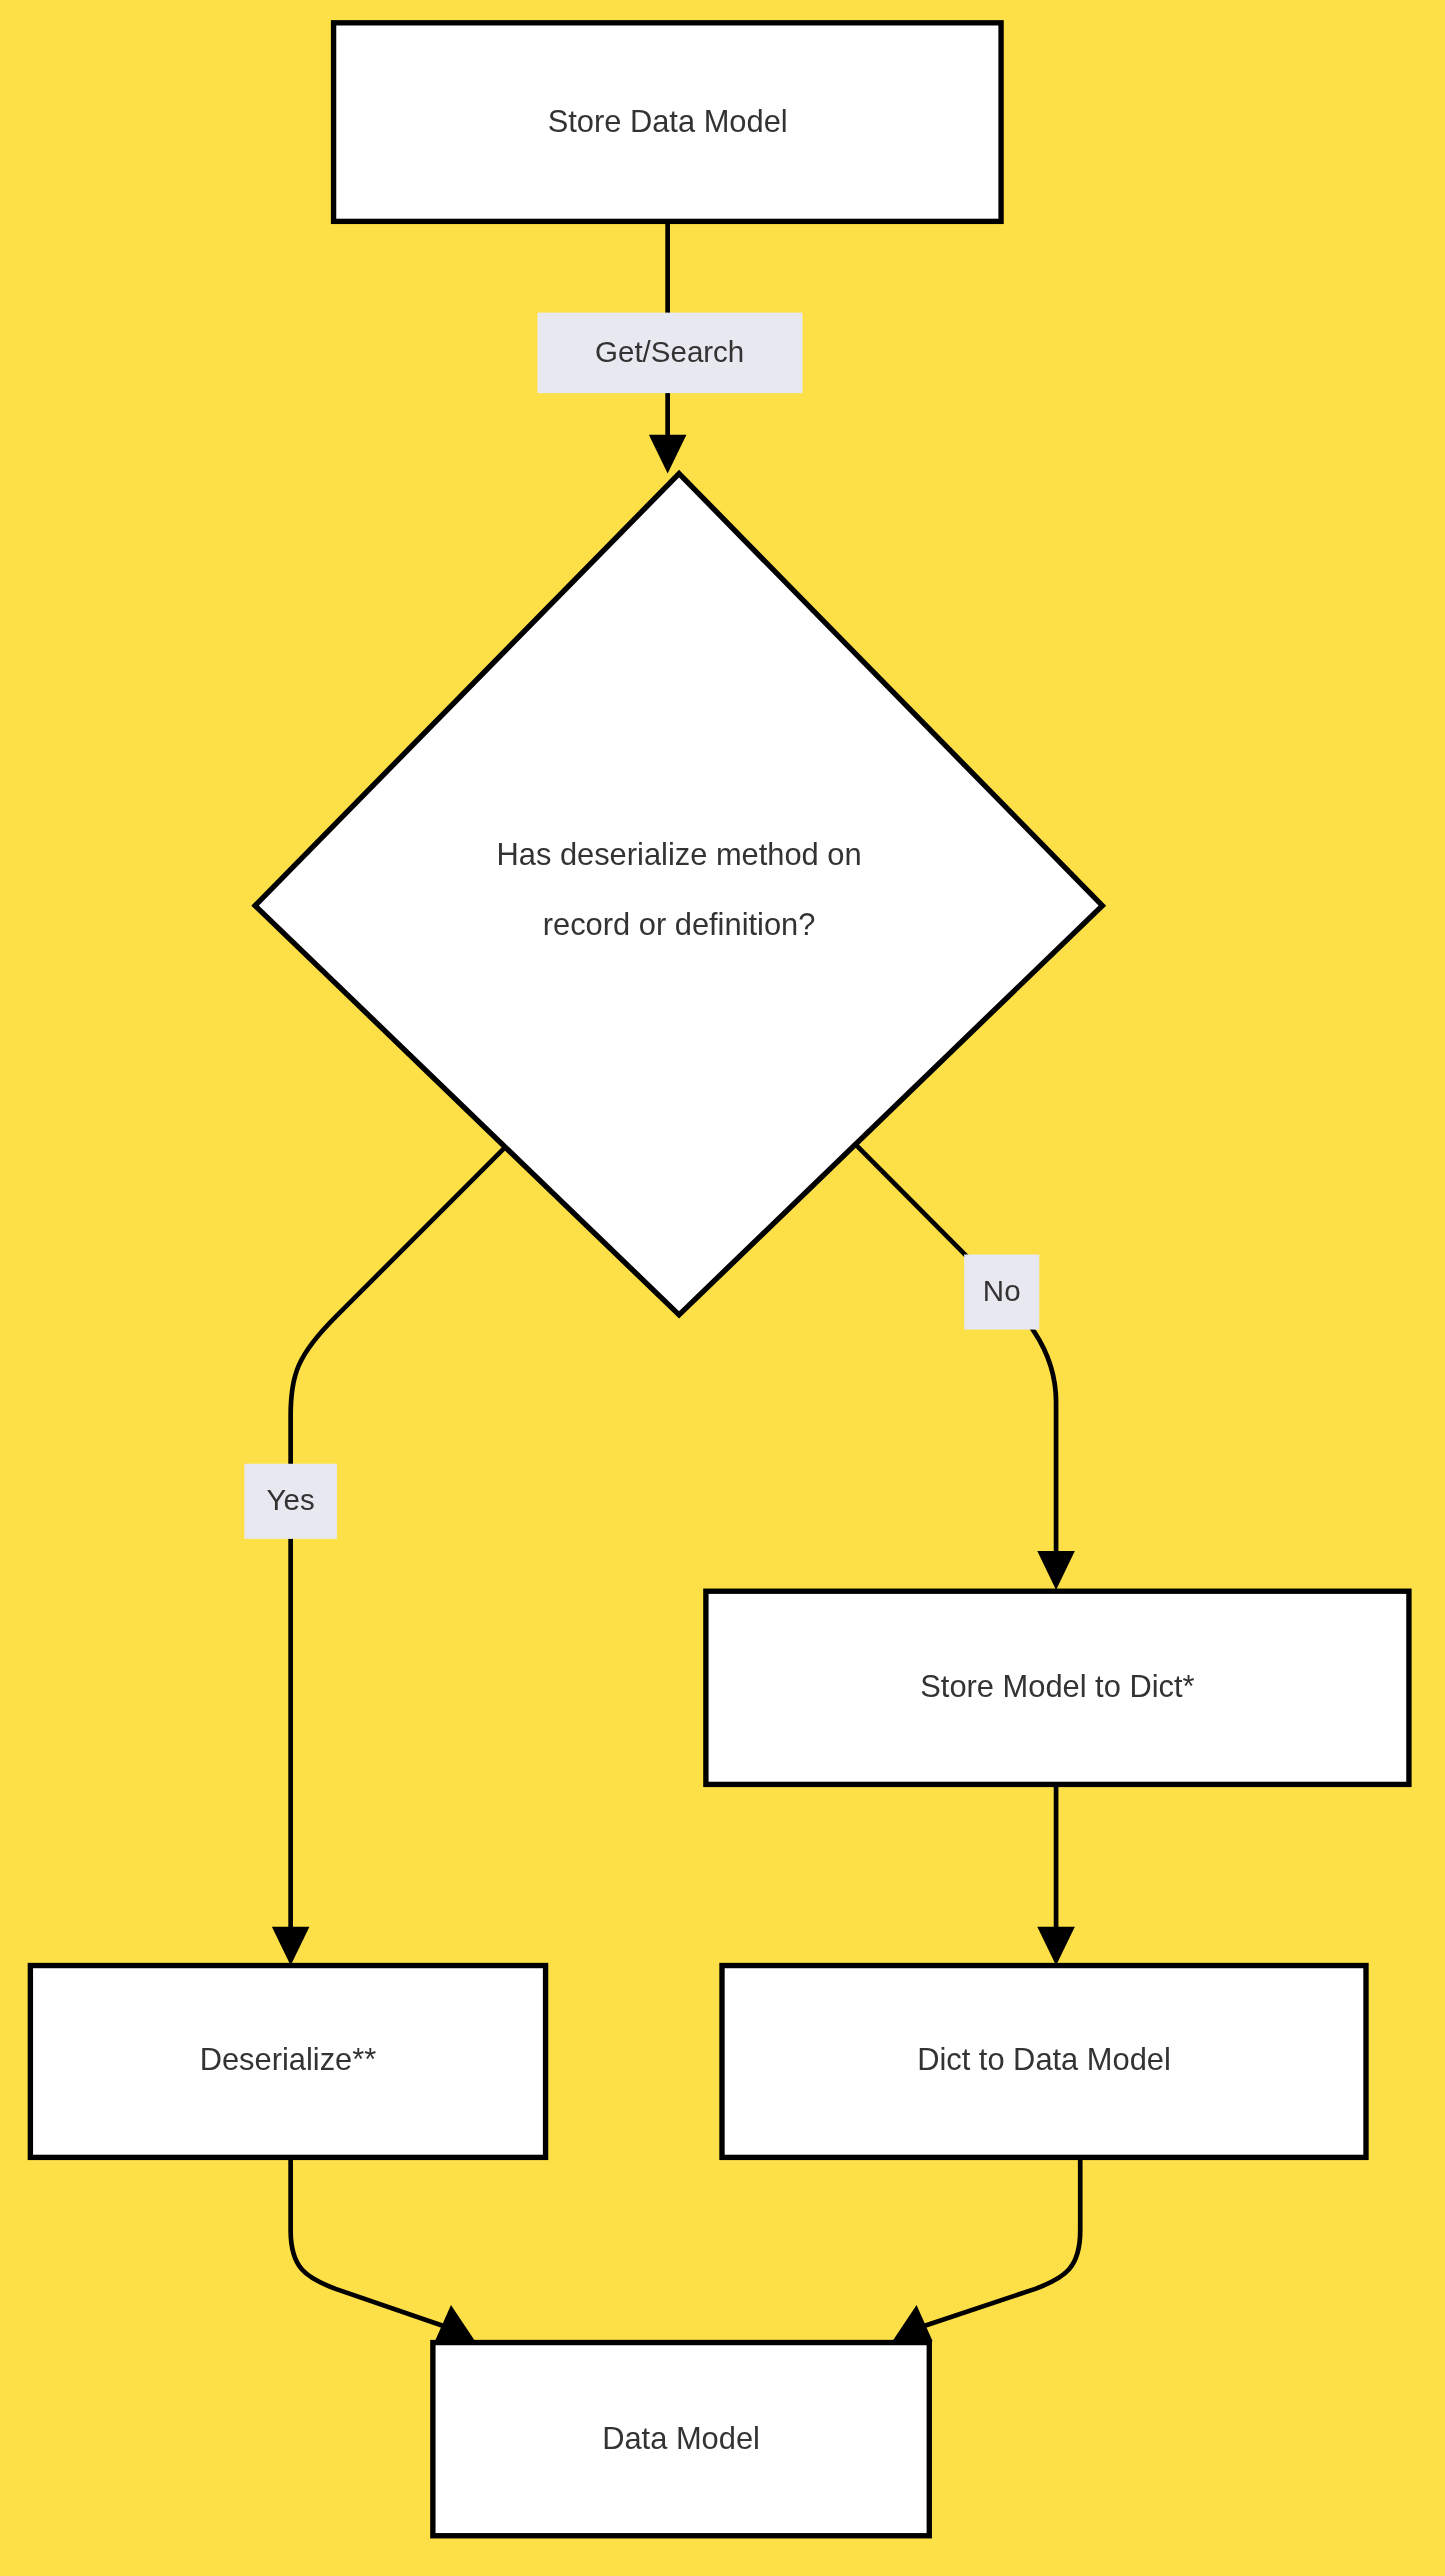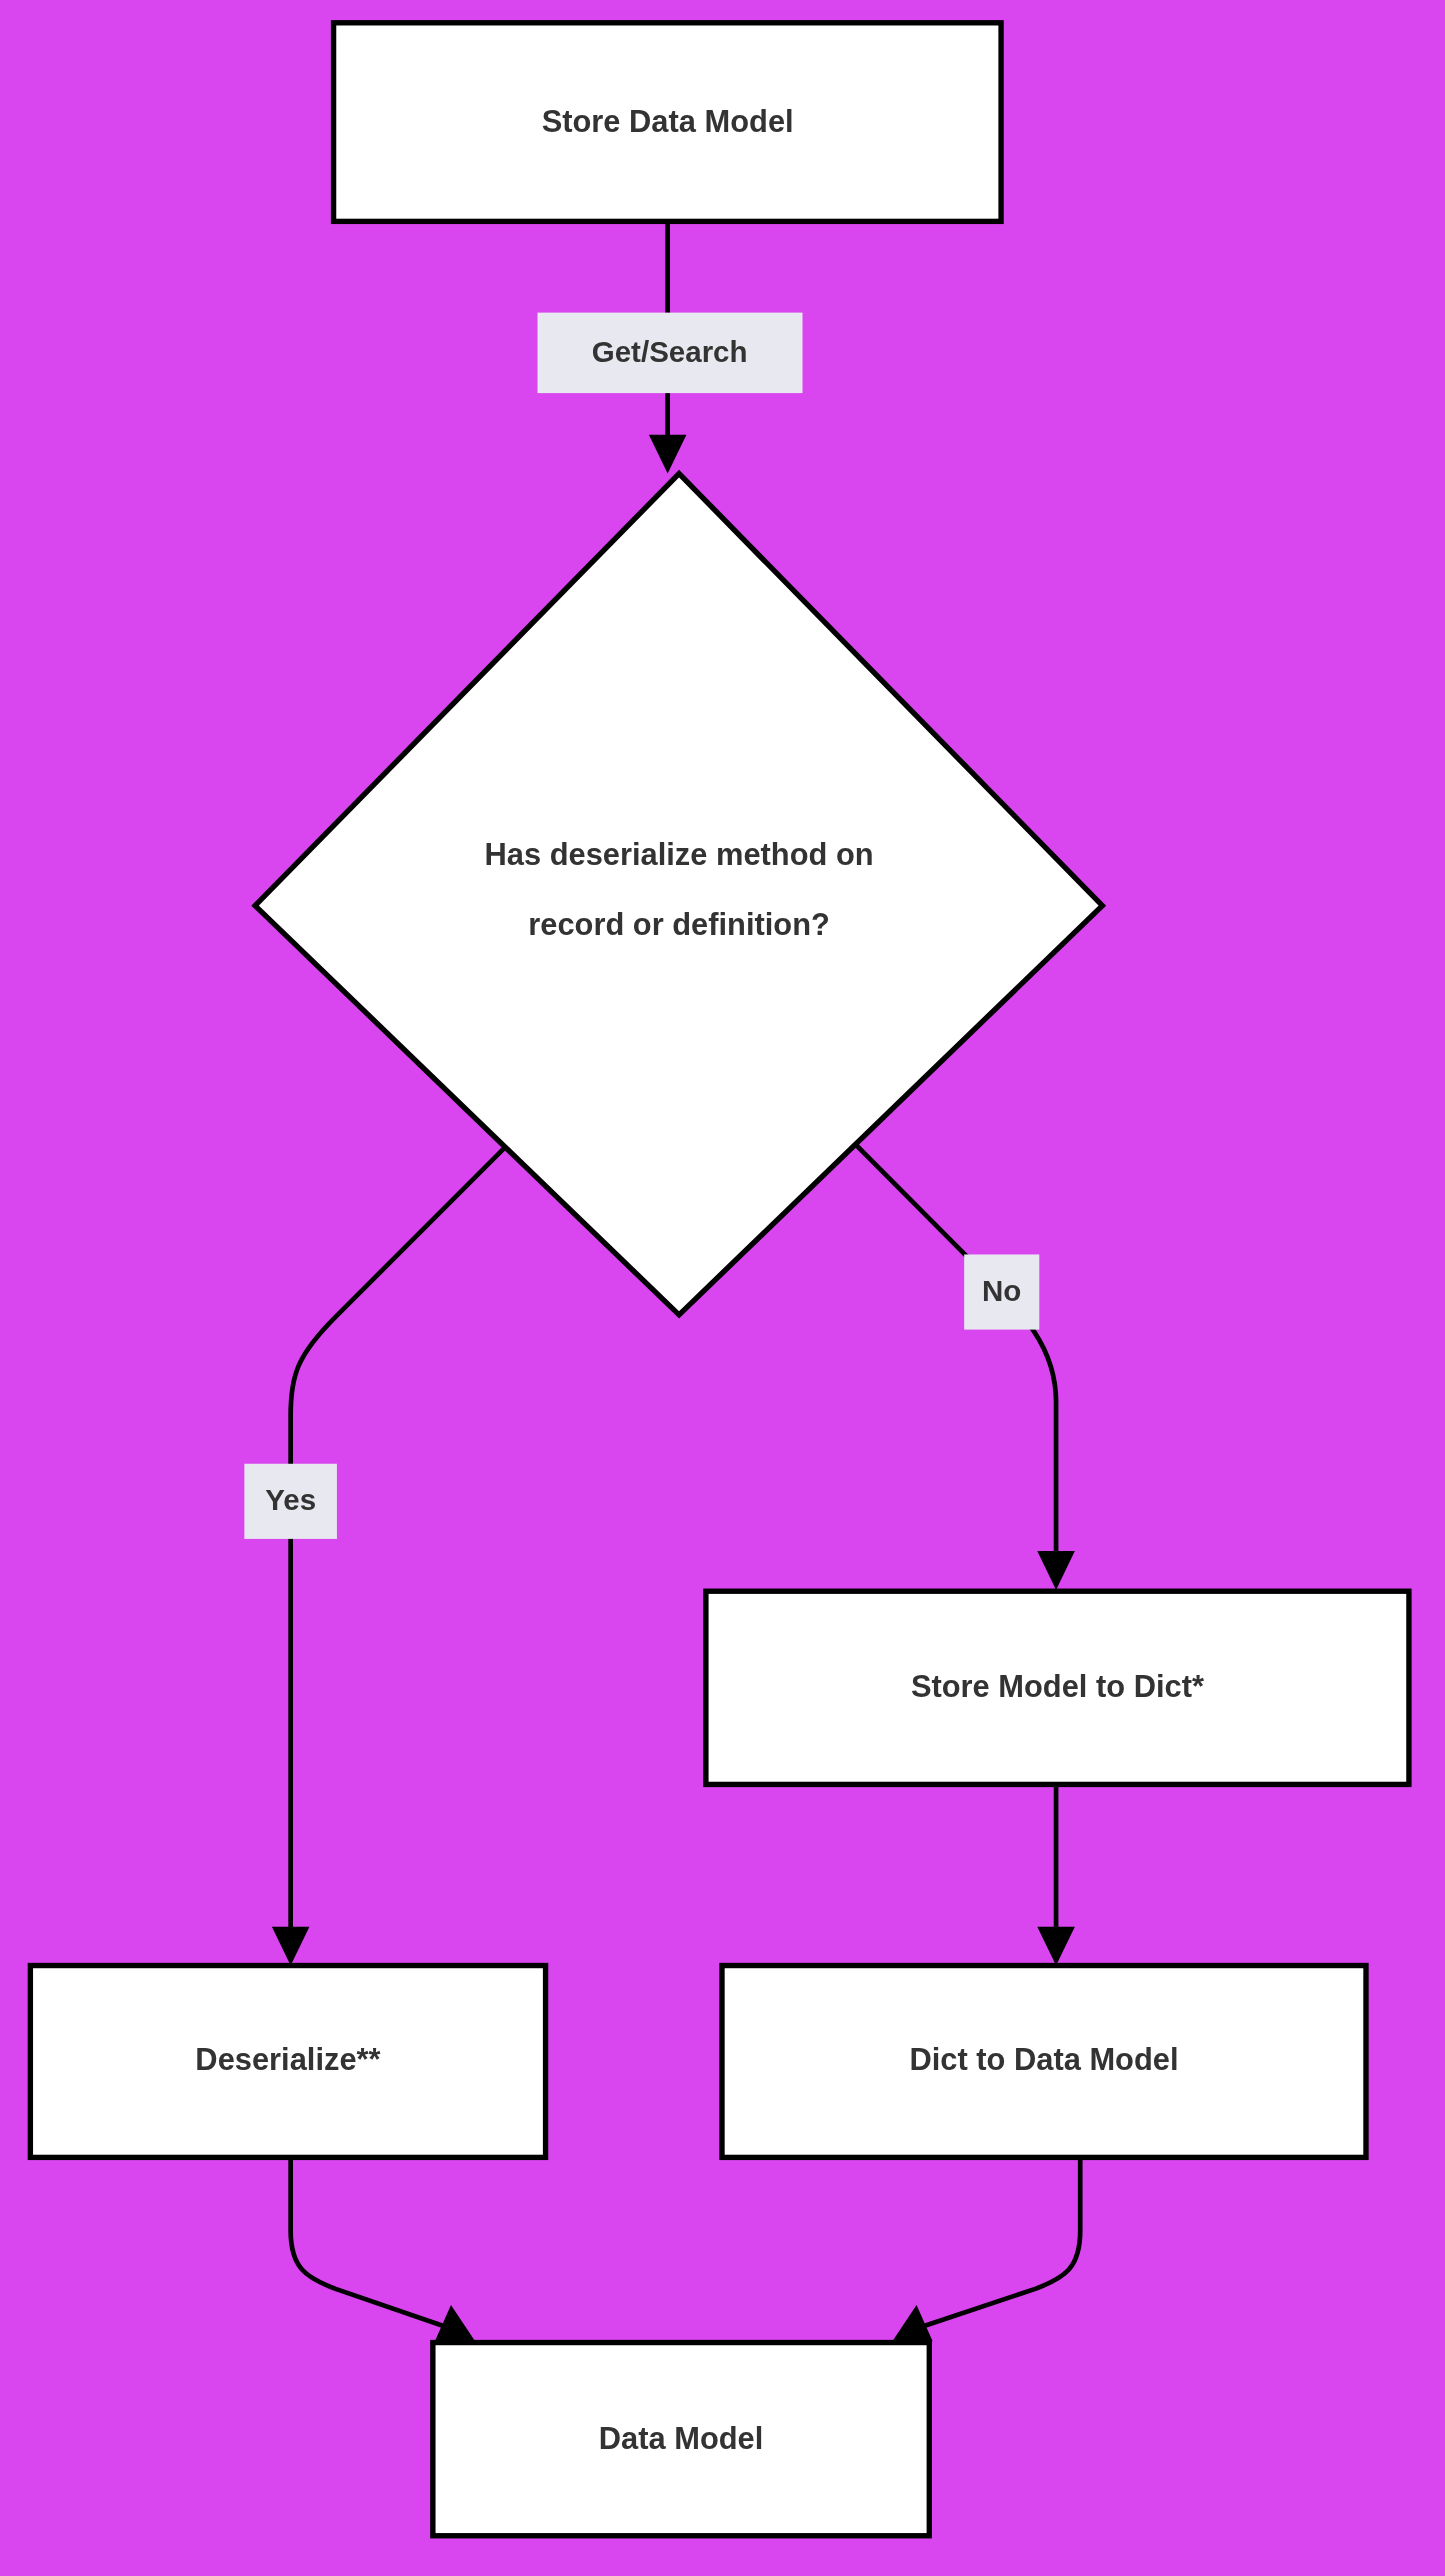--- a/index.html
+++ b/index.html
@@ -4,24 +4,23 @@
 <style>
   html, body {
     margin: 0;
     padding: 0;
     background: #ffffff;
   }
   #flowchart-root {
     position: relative;
     width: 1446px;
     height: 2576px;
-    background: #d946ef;
+    background: #fde047;
     font-family: "Liberation Sans", sans-serif;
     overflow: hidden;
-    font-weight: bold;
   }
   #flow-svg {
     position: absolute;
     inset: 0;
     width: 1446px;
     height: 2576px;
     display: block;
   }
   .node-shape {
     fill: #ffffff;

